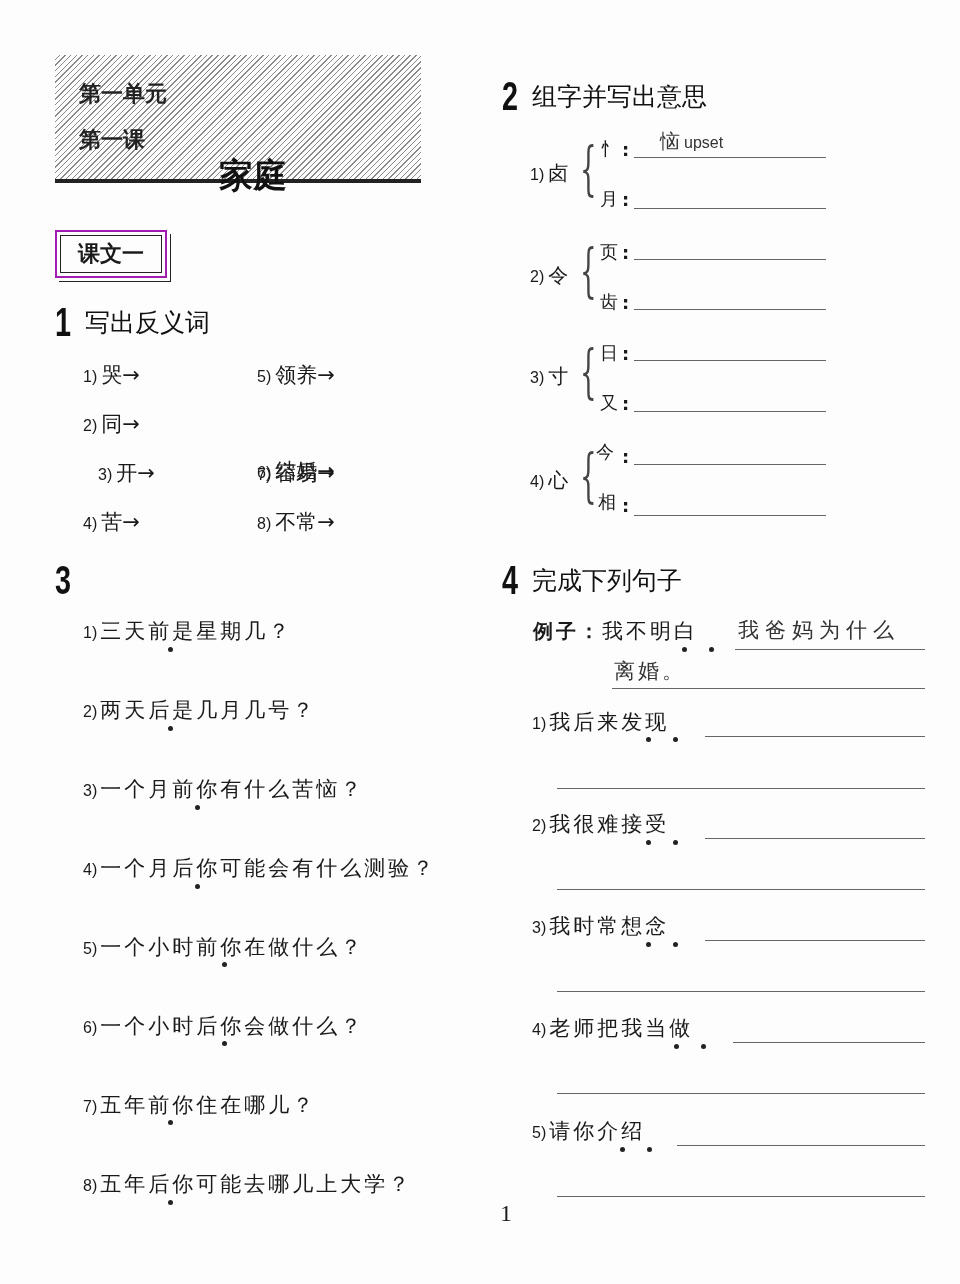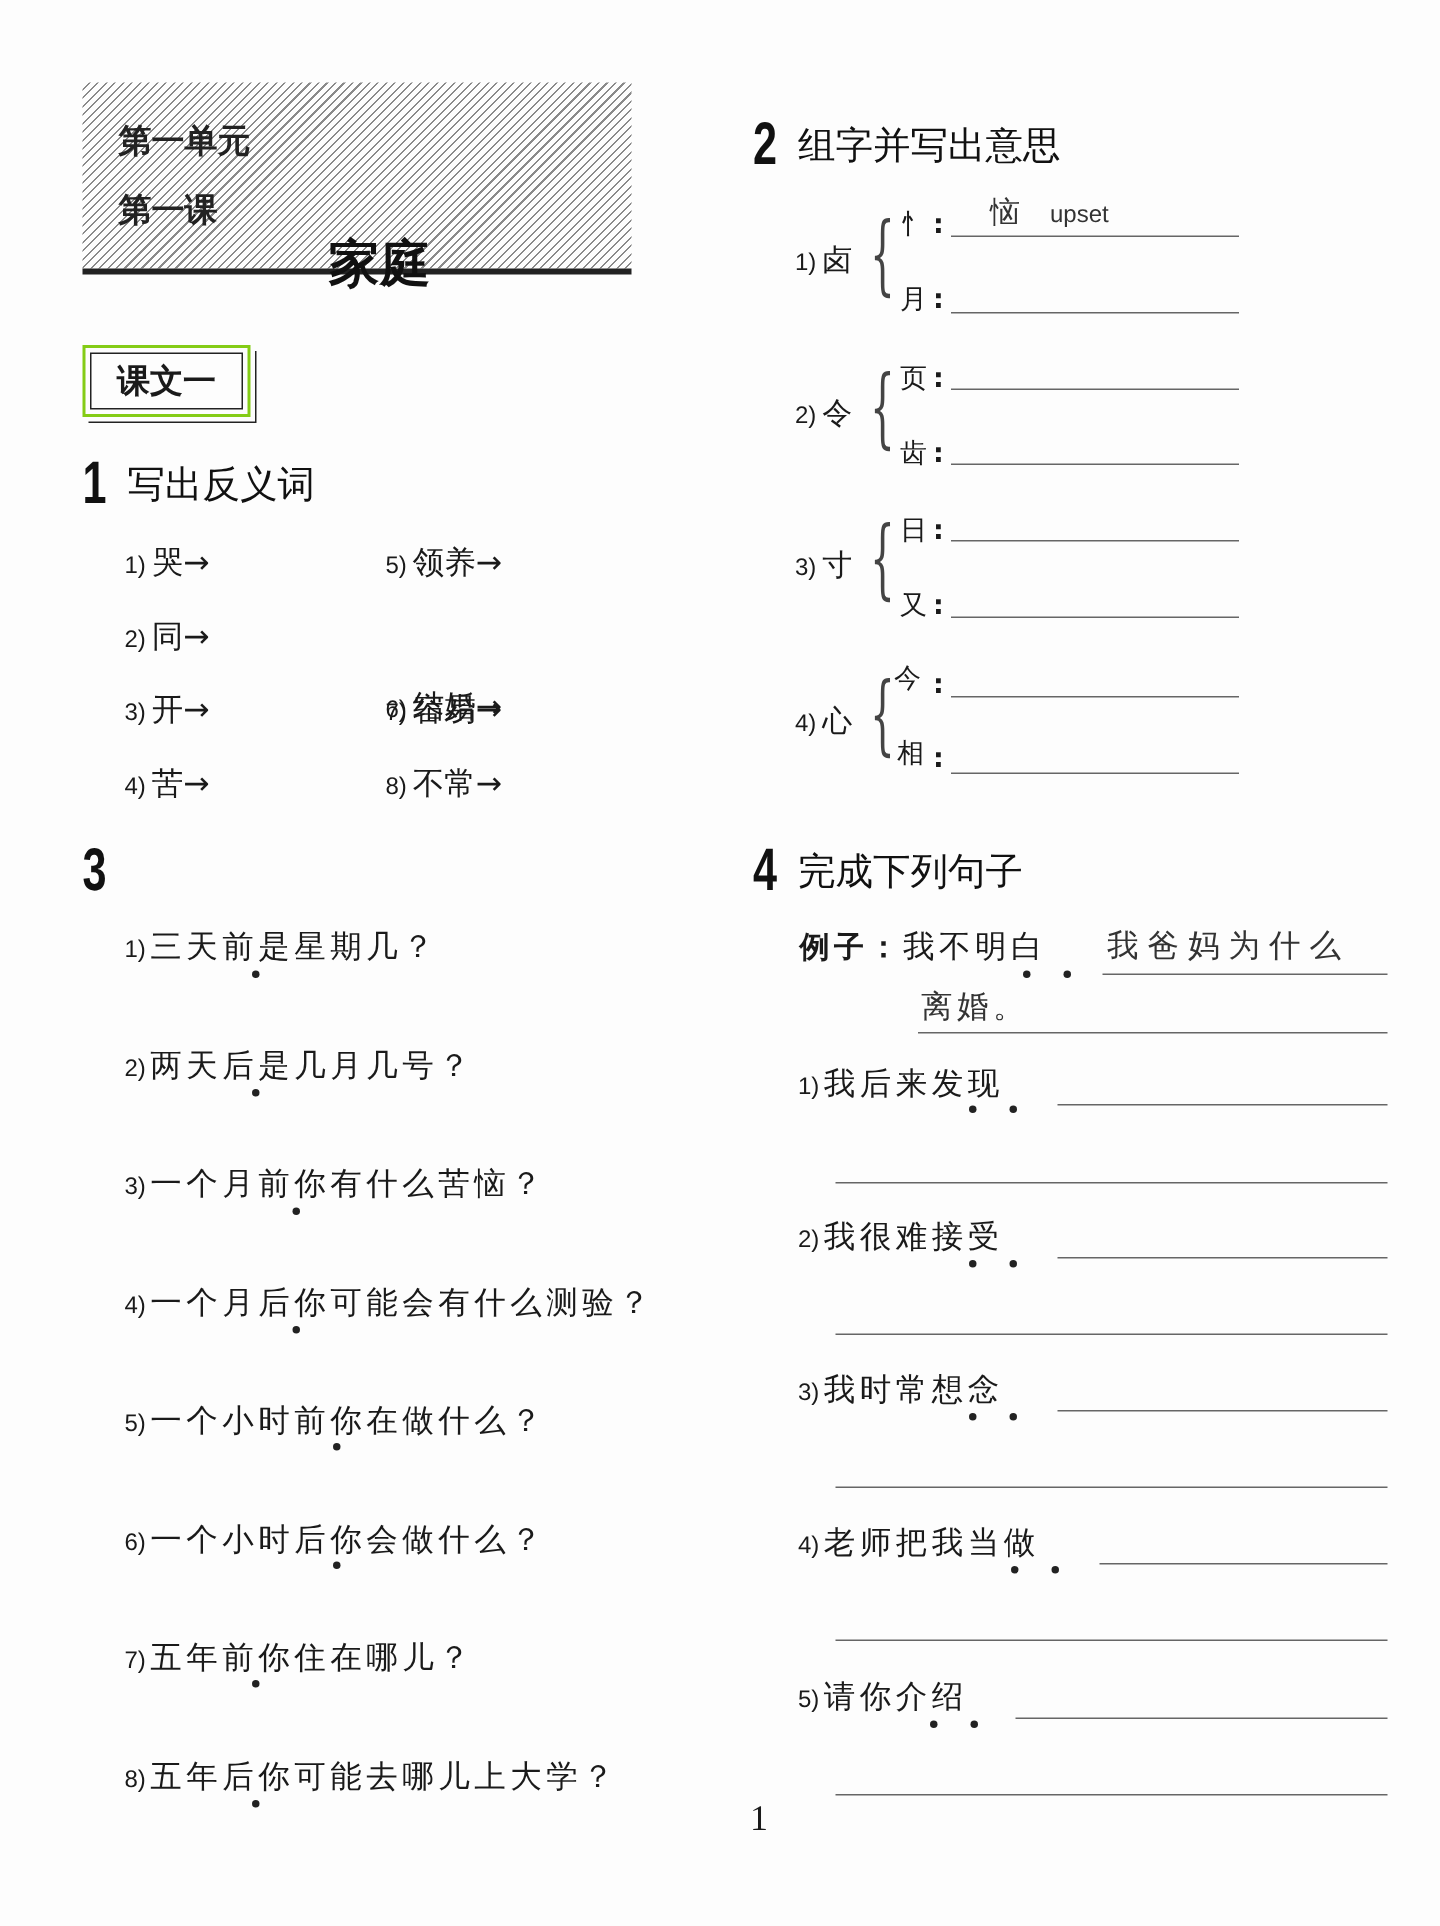--- a/index.html
+++ b/index.html
@@ -5,39 +5,39 @@
   * { box-sizing: border-box; margin: 0; padding: 0; }
   body { width: 960px; height: 1284px; background: #fdfdfd; position: relative; overflow: hidden;
          font-family: "DejaVu Sans", "Liberation Sans", sans-serif; color: #1a1a1a; }
   .abs { position: absolute; }
   .banner { left: 55px; top: 55px; width: 366px; height: 128px;
     background: repeating-linear-gradient(135deg, #fdfdfd 0px, #fdfdfd 3px, #8a8a8a 3px, #8a8a8a 4px);
     border-bottom: 4px solid #222; }
   .banner .unit { position: absolute; left: 24px; top: 24px; font-size: 22px; font-weight: bold; color: #222; background: transparent; }
   .banner .lesson { position: absolute; left: 24px; top: 70px; font-size: 22px; font-weight: bold; color: #222; }
   .banner .title { position: absolute; left: 164px; top: 62px; font-size: 34px; font-weight: bold; color: #111; margin-top: 36px; }
-  .textbox { left: 55px; top: 230px; width: 112px; height: 48px; border: 2px solid #84cc16; box-shadow: 3px 3px 0 #fdfdfd, 4px 4px 0 #222; }
+  .textbox { left: 55px; top: 230px; width: 112px; height: 48px; border: 2px solid #a21caf; box-shadow: 3px 3px 0 #fdfdfd, 4px 4px 0 #222; }
   .textbox .inner { position: absolute; left: 3px; top: 3px; right: 3px; bottom: 3px; border: 1px solid #222;
     display: flex; align-items: center; justify-content: center; font-size: 22px; font-weight: bold; }
   .sec-head { display: flex; align-items: center; }
   .sec-num { font-family: "Liberation Sans", sans-serif; font-weight: bold; font-size: 40px; transform: scaleX(0.72); transform-origin: left center; width: 26px; color: #111; }
   .sec-title { font-size: 25px; color: #111; margin-left: 4px; }
   .item { font-size: 21px; white-space: nowrap; }
   .item .n { font-family: "Liberation Sans", sans-serif; font-size: 16px; margin-right: 4px; }
   .q { font-size: 21px; letter-spacing: 3px; white-space: nowrap; }
   .q .n { font-family: "Liberation Sans", sans-serif; font-size: 16px; letter-spacing: 0; margin-right: 3px; }
   .dot { position: absolute; width: 5px; height: 5px; border-radius: 50%; background: #222; }
   .line { position: absolute; height: 1px; background: #666; }
   .brace { position: absolute; font-size: 58px; font-weight: 100; color: #444; line-height: 1; transform: scaleX(0.45); transform-origin: left center; font-family: "DejaVu Serif", serif; }
   .radical { position: absolute; font-size: 18px; }
   .colon { position: absolute; font-size: 18px; font-weight: bold; }
   .root { position: absolute; font-size: 20px; }
   .root .n { font-family: "Liberation Sans", sans-serif; font-size: 16px; margin-right: 4px; }
   .hand { position: absolute; font-size: 20px; color: #333; }
-  .hand .en { font-family: "Liberation Sans", sans-serif; font-size: 16px; margin-left: 20px; }
+  .hand .en { font-family: "Liberation Sans", sans-serif; font-size: 16px; margin-left: 4px; }
   .example-label { font-weight: bold; font-size: 20px; }
   .pageno { left: 500px; top: 1200px; font-family: "Liberation Serif", serif; font-size: 24px; }
 </style>
 </head>
 <body>
 
 <div class="abs banner">
   <div class="unit">第一单元</div>
   <div class="lesson">第一课</div>
   <div class="title">家庭</div>
@@ -46,21 +46,21 @@
 <div class="abs textbox">
   <div class="inner">课文一</div>
 </div>
 
 <div class="abs sec-head" style="left:55px; top:300px;">
   <span class="sec-num">1</span>
   <span class="sec-title">写出反义词</span>
 </div>
 <div class="abs item" style="left:83px; top:361px;"><span class="n">1)</span><span>哭→</span></div>
 <div class="abs item" style="left:83px; top:410px;"><span class="n">2)</span><span>同→</span></div>
-<div class="abs item" style="left:83px; top:459px;"><span class="n">3)</span><span>开→</span></div>
+<div class="abs item" style="left:98px; top:459px;"><span class="n">3)</span><span>开→</span></div>
 <div class="abs item" style="left:83px; top:508px;"><span class="n">4)</span><span>苦→</span></div>
 <div class="abs item" style="left:257px; top:361px;"><span class="n">5)</span><span>领养→</span></div>
 <div class="abs item" style="left:257px; top:410px;margin-top:47px;"><span class="n">6)</span><span>结婚→</span></div>
 <div class="abs item" style="left:257px; top:459px;"><span class="n">7)</span><span>容易→</span></div>
 <div class="abs item" style="left:257px; top:508px;"><span class="n">8)</span><span>不常→</span></div>
 
 <div class="abs sec-head" style="left:55px; top:558px;">
   <span class="sec-num">3</span>
 </div>
 <div class="abs q" style="left:83px; top:617px;"><span class="n">1)</span><span>三天前是星期几？</span></div>

